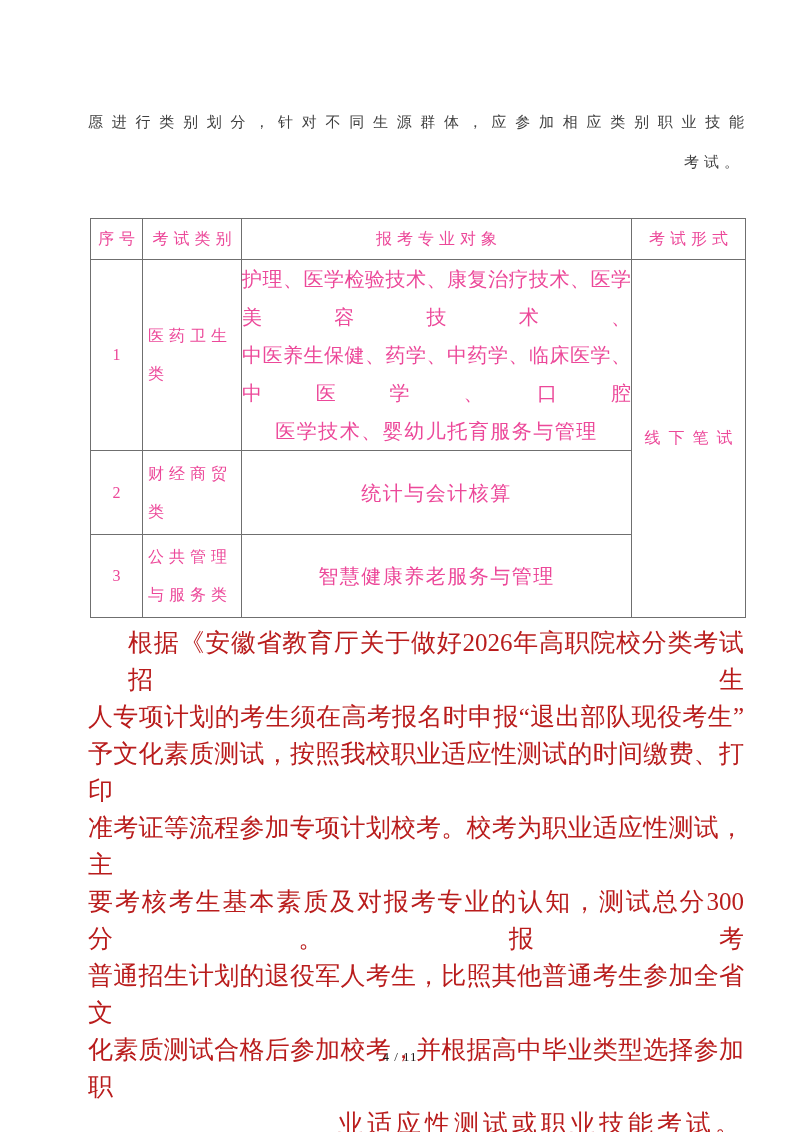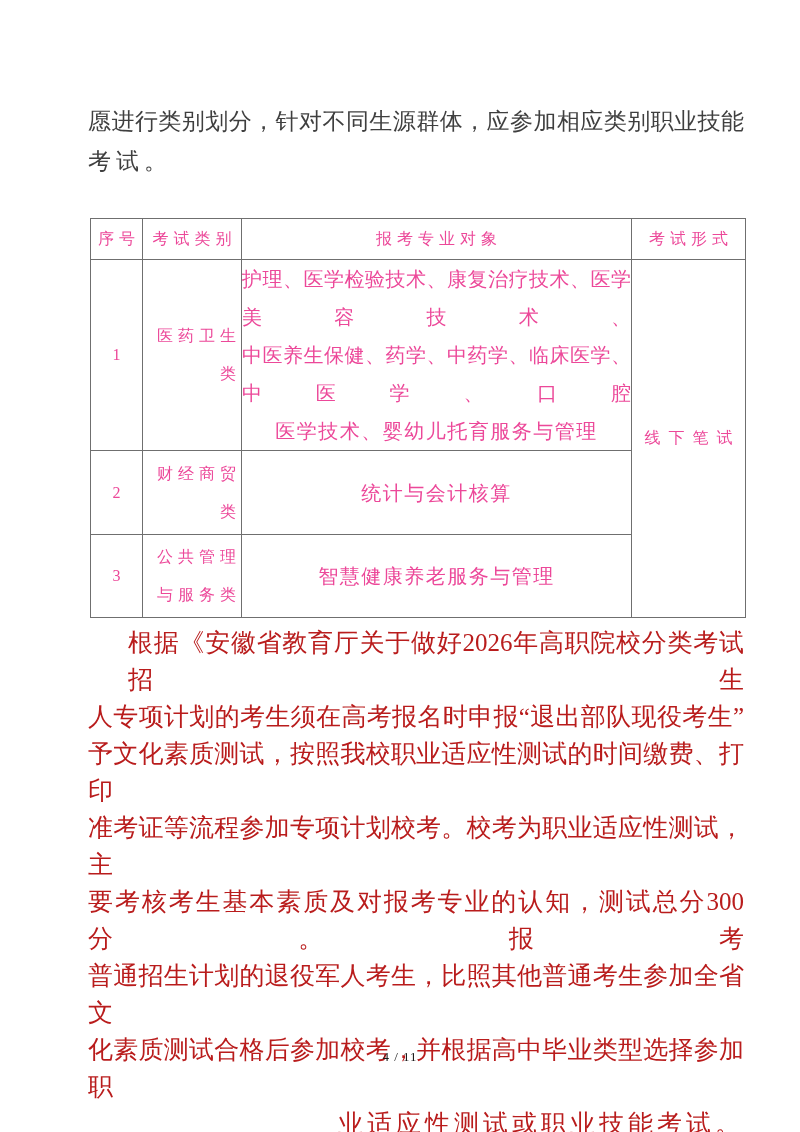--- a/index.html
+++ b/index.html
@@ -7,50 +7,50 @@
     position:relative;
     width:800px;height:1132px;
     background:#ffffff;
     font-family:"Liberation Serif","DejaVu Serif",serif;
     color:#3d3d3d;
     overflow:hidden;
   }
   
   .intro{
     position:absolute;left:88px;top:102px;width:656px;
-    font-size:23px;line-height:40px;color:#3f3f3f;
+    font-size:15px;line-height:40px;color:#3f3f3f;
   }
   
   .jline{
     text-align:justify;
     text-align-last:justify;
     text-justify:inter-character;
   }
-  .plain-line{letter-spacing:5px;text-align:left;}
+  .plain-line{letter-spacing:5px;text-align:right;}
   
   table.exam{
     position:absolute;left:90px;top:218px;
     border-collapse:collapse;table-layout:fixed;
     width:655px;
   }
   table.exam td, table.exam th{
     border:1px solid #6f6f6f;
     vertical-align:middle;
     font-weight:normal;
     font-size:16px;color:#ec4899;
     padding:0;
   }
   tr.hrow{height:41px;}
   tr.r1{height:120px;}
   tr.r2{height:84px;}
   tr.r3{height:83px;}
   th.hcell{letter-spacing:5px;text-indent:5px;text-align:center;}
   td.num{text-align:center;font-size:15px;}
   td.cat .catline{
-    line-height:38px;text-align:right;
+    line-height:38px;text-align:left;
     letter-spacing:5px;text-indent:5px;
   }
   td.majors{padding:0 5px;}
   td.majors .mline{line-height:38px;font-size:20px;}
   td.majors .cline{line-height:38px;text-align:center;letter-spacing:1.5px;}
   td.form{
     text-align:center;letter-spacing:8px;text-indent:8px;
   }
   
   .sec-heading{

